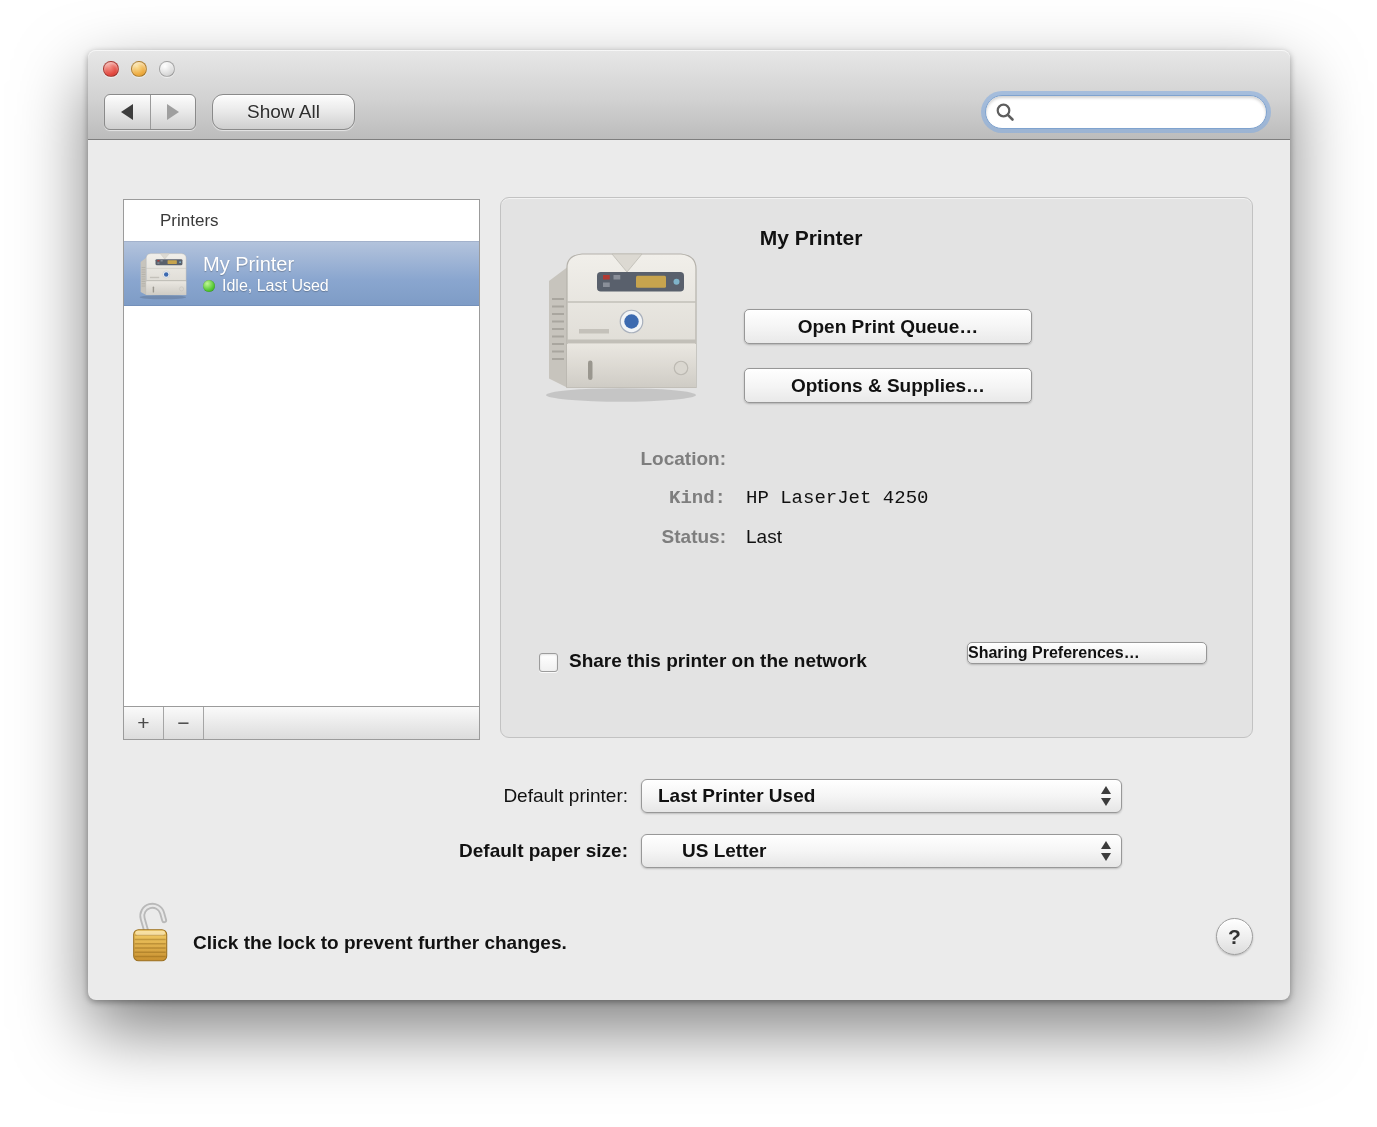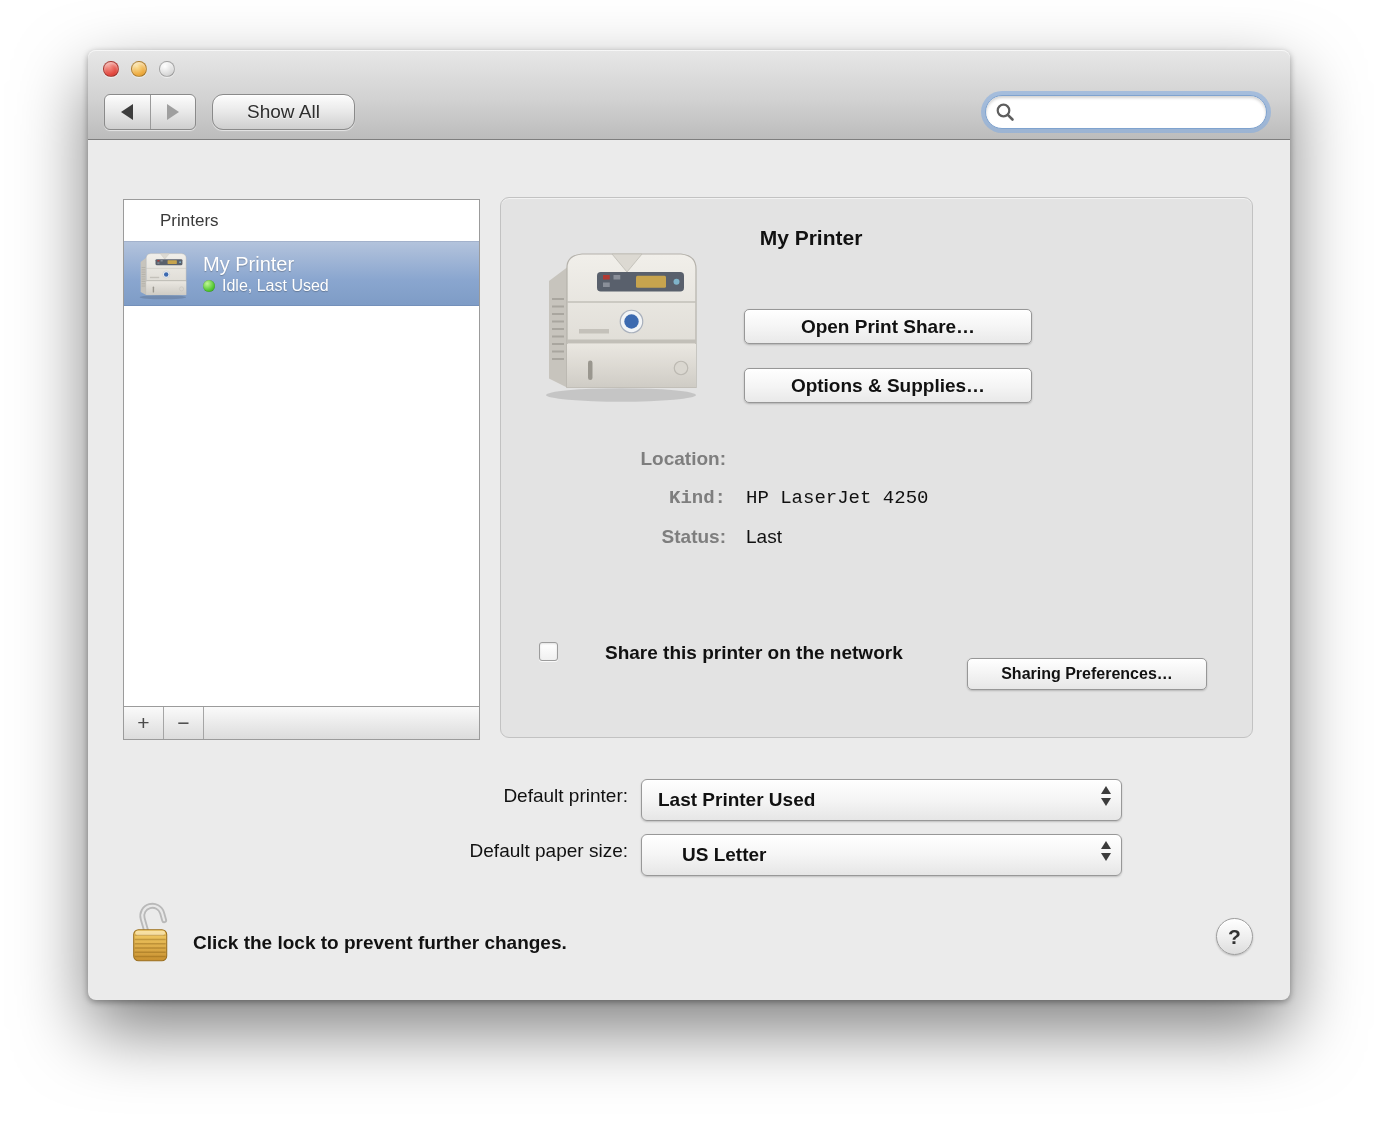--- a/index.html
+++ b/index.html
@@ -114,42 +114,42 @@
   }
   .btn-queue   { top:111px; }
   .btn-options { top:170px; }
 
   .info-row { position:absolute; left:0; width:100%; height:24px;margin-top:8px; }
   .info-label { position:absolute; left:0; width:225px; text-align:right;
                 font-size:19px; font-weight:bold; color:#7e7e7e; }
   .info-value { position:absolute; left:245px; font-size:19px; color:#111; }
   .info-0 { top:242px; } .info-1 { top:281px;font-family:Liberation Mono, monospace; } .info-2 { top:320px; }
 
-  .share-row { position:absolute; left:38px; top:444px; height:30px; display:flex; align-items:flex-start;gap:36px; }
+  .share-row { position:absolute; left:38px; top:444px; height:30px; display:flex; align-items:flex-end; }
   .checkbox {
     width:19px; height:19px; border:1px solid #9c9c9c; border-radius:3px;
     background:linear-gradient(180deg,#ffffff,#f0f0f0);
     box-shadow:inset 0 1px 2px rgba(0,0,0,.12), 0 1px 0 rgba(255,255,255,.8);
   }
   .share-label { margin-left:11px; font-size:19px; font-weight:600; color:#111; }
   .btn-sharing {
-    position:absolute; left:466px; top:460px; width:240px; height:32px;
+    position:absolute; left:466px; top:444px; width:240px; height:22px;
     border:1px solid #979797; border-radius:5px;
     background:linear-gradient(180deg,#ffffff,#f2f2f2 55%,#e7e7e7);
     box-shadow:0 1px 2px rgba(0,0,0,.2), inset 0 1px 0 #ffffff;
-    font-size:16px; font-weight:600; color:#111; text-align:center;
+    font-size:16px; font-weight:600; color:#111; text-align:left;
     font-family:"Liberation Sans", sans-serif;
   }
 
   
   .default-label { position:absolute; width:300px; text-align:right;
                    font-size:19px; color:#111; line-height:34px; left:240px; }
-  .dl-1 { top:729px; } .dl-2 { top:784px; }
+  .dl-1 { top:729px; } .dl-2 { top:784px;font-weight:bold; }
   .popup {
-    position:absolute; left:553px; width:481px; height:42px;
+    position:absolute; left:553px; width:481px; height:34px;
     border:1px solid #989898; border-radius:6px;
     background:linear-gradient(180deg,#ffffff,#f5f5f5 50%,#e6e6e6);
     box-shadow:0 1px 2px rgba(0,0,0,.2), inset 0 1px 0 #ffffff;
     display:flex; align-items:center;
   }
   .pp-1 { top:729px; } .pp-2 { top:784px;padding-left:24px; }
   .popup-value { padding-left:16px; font-size:19px; font-weight:600; color:#111; }
   .stepper { position:absolute; right:10px; top:6px; display:flex; flex-direction:column; gap:4px; align-items:center; }
   .arr-up   { width:0; height:0; border-left:5px solid transparent; border-right:5px solid transparent; border-bottom:8px solid #3c3c3c; }
   .arr-down { width:0; height:0; border-left:5px solid transparent; border-right:5px solid transparent; border-top:8px solid #3c3c3c; }
@@ -265,21 +265,21 @@
       <button class="strip-btn">−</button>
     </div>
   </div>
 
   <div class="pane">
     <svg class="printer-photo" width="182" height="168" viewBox="0 0 120 112">
         <use href="#printer-art"></use>
       </svg>
     <div class="pane-title">My Printer</div>
 
-    <button class="push-btn btn-queue">Open Print Share…</button>
+    <button class="push-btn btn-queue">Open Print Queue…</button>
     <button class="push-btn btn-options">Options &amp; Supplies…</button>
 
     <div class="info-row info-0">
       <span class="info-label">Location:</span>
       <span class="info-value"></span>
     </div>
     <div class="info-row info-1">
       <span class="info-label">Kind:</span>
       <span class="info-value">HP LaserJet 4250</span>
     </div>

